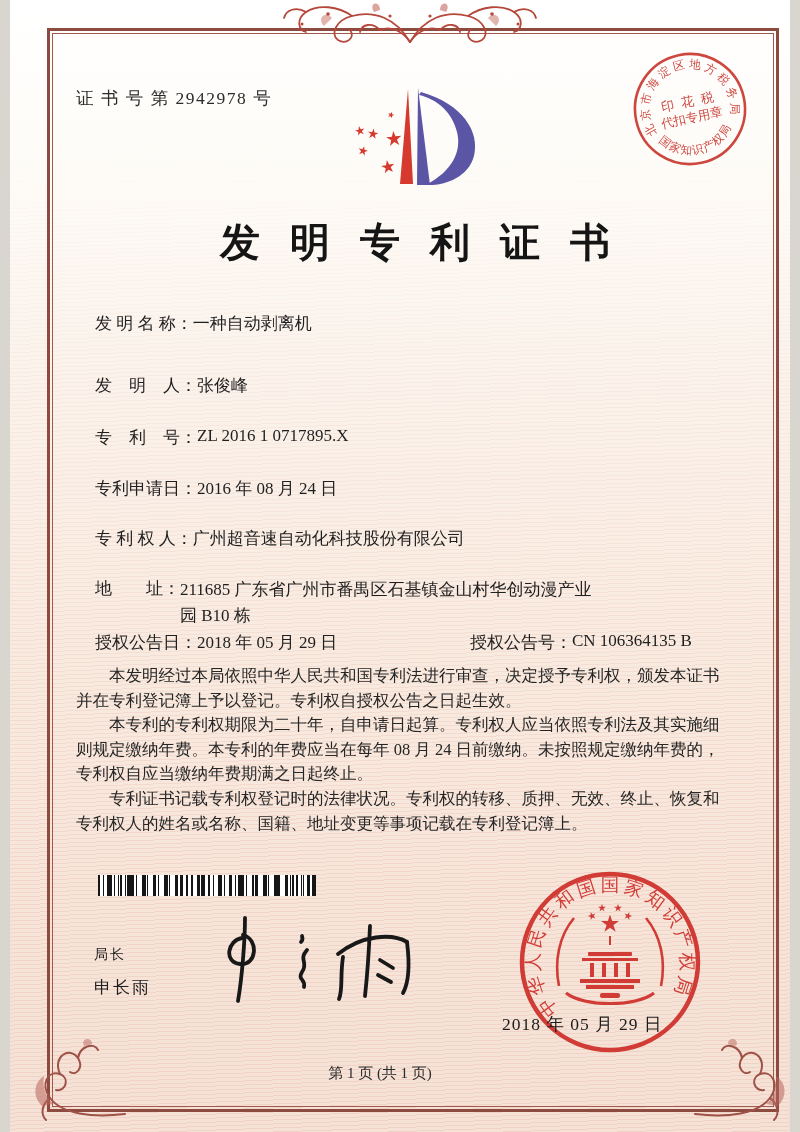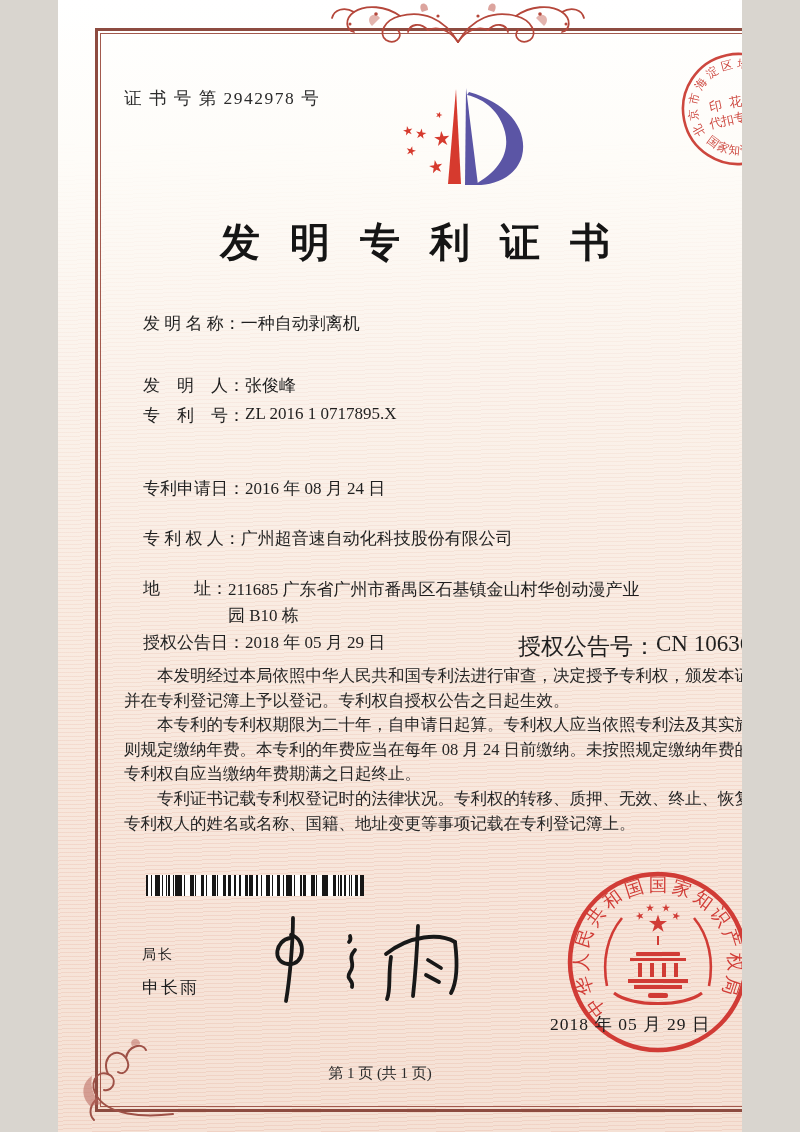--- a/index.html
+++ b/index.html
@@ -1,17 +1,17 @@
 <!DOCTYPE html>
 <html><head>
 <meta charset="utf-8">
 <style>
   html,body{margin:0;padding:0;background:#d9d5cf;}
   .page{
-    position:relative;width:684px;height:1132px;margin:0 auto;overflow:hidden;
+    position:relative;width:780px;height:1132px;margin:0 auto;overflow:hidden;
     font-family:"Liberation Serif","DejaVu Serif",serif;color:#1f1f1f;
     background:linear-gradient(180deg,#ffffff 0%,#fefcf8 14%,#fbf3ec 32%,#f9ebe1 55%,#f7e5da 78%,#f5e1d5 100%);
   }
   .guilloche{
     position:absolute;inset:0;pointer-events:none;
     background:repeating-linear-gradient(178deg,rgba(213,122,96,0.14) 0 1px,transparent 1px 4px);
     -webkit-mask:linear-gradient(180deg,transparent 0 12%,rgba(0,0,0,.45) 35%,#000 75%);
             mask:linear-gradient(180deg,transparent 0 12%,rgba(0,0,0,.45) 35%,#000 75%);
   }
   .frame{position:absolute;left:37px;top:28px;width:726px;height:1078px;border:3px solid #8d4b40;}
@@ -20,24 +20,24 @@
   .corner{position:absolute;z-index:3;}
   .corner-left{left:12px;top:1036px;}
   .corner-right{left:683px;top:1036px;transform:scaleX(-1);}
   .cert-no{position:absolute;left:66px;top:86px;font-size:17.5px;letter-spacing:1.5px;color:#2b2b2b;}
   .logo{position:absolute;left:328px;top:84px;}
   .tax-seal{position:absolute;left:621px;top:50px;transform:rotate(-12deg);opacity:.92;}
   .title{position:absolute;top:200px;width:100%;margin:15px;text-align:center;
     font-size:40px;font-weight:600;letter-spacing:30px;padding-left:30px;box-sizing:border-box;color:#151515;}
   .row{position:absolute;left:85px;display:flex;font-size:17px;white-space:nowrap;}
   .row .val{white-space:pre-line;}
-  .r0{top:312px}.r1{top:374px}.r2{top:404px}.r3{top:477px}.r4{top:527px}
+  .r0{top:312px}.r1{top:374px}.r2{top:426px}.r3{top:477px}.r4{top:527px}
   .r5{top:577px}.r5 .val{max-width:560px;line-height:26px;}
   .r6{top:631px}
-  .grant-no{position:absolute;left:460px;top:631px;display:flex;font-size:23px;white-space:nowrap;}
+  .grant-no{position:absolute;left:460px;top:631px;display:flex;font-size:17px;white-space:nowrap;}
   .body-text{position:absolute;left:66px;top:664px;width:668px;font-size:16.5px;line-height:24.6px;color:#262626;}
   .body-text p{margin:0;white-space:pre-line;}
   .barcode{position:absolute;left:88px;top:875px;width:218px;height:21px;background-color:#fff;
     background-image:
       repeating-linear-gradient(90deg,#161616 0 2px,transparent 2px 5px,#161616 5px 6px,transparent 6px 11px,#161616 11px 14px,transparent 14px 16px,#161616 16px 17px,transparent 17px 22px),
       repeating-linear-gradient(90deg,transparent 0 9px,#161616 9px 11px,transparent 11px 20px,#161616 20px 21px,transparent 21px 29px,#161616 29px 33px,transparent 33px 37px);
   }
   .signer-role{position:absolute;left:84px;top:946px;font-size:14px;letter-spacing:2px;text-align:center;}
   .signer-name{position:absolute;left:84px;top:976px;font-size:17px;letter-spacing:2px;}
   .signature{position:absolute;left:200px;top:908px;}

